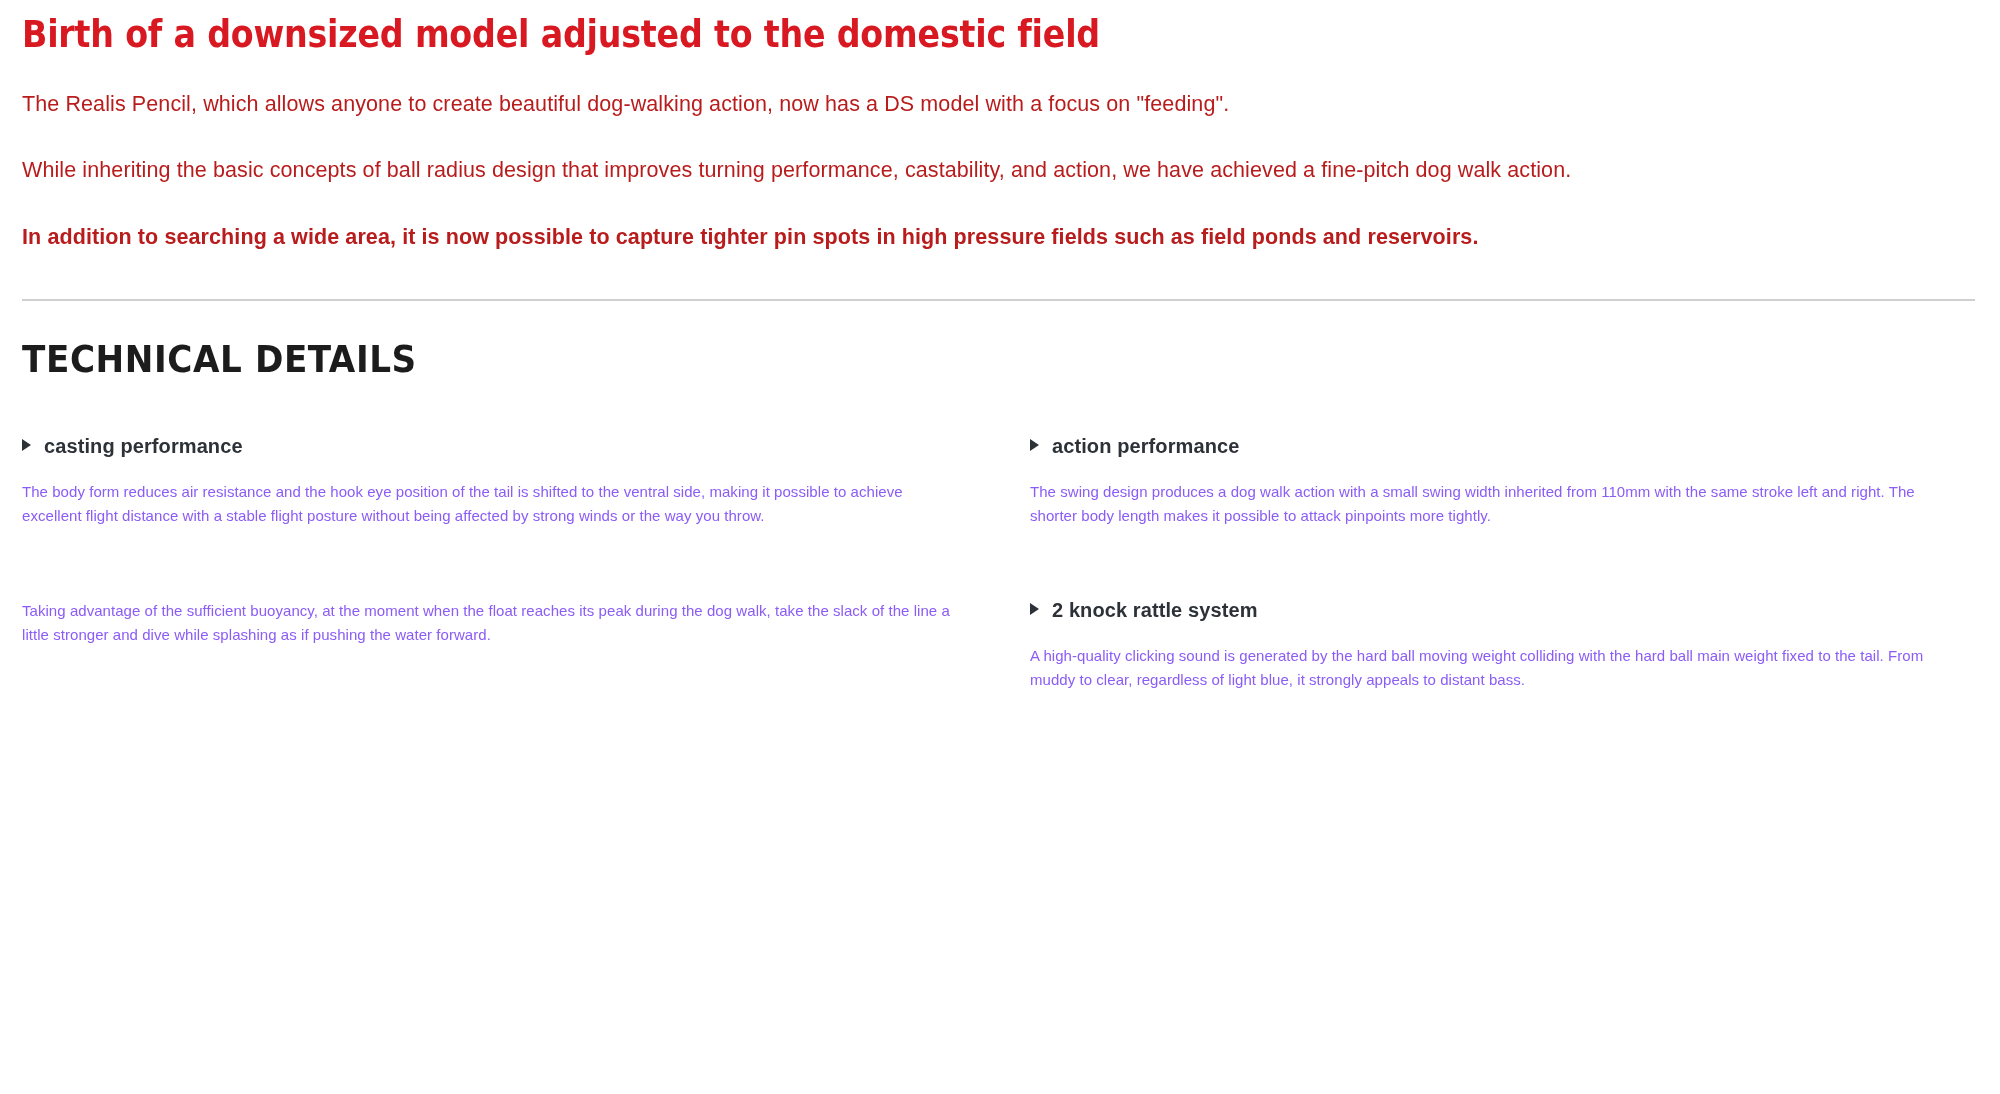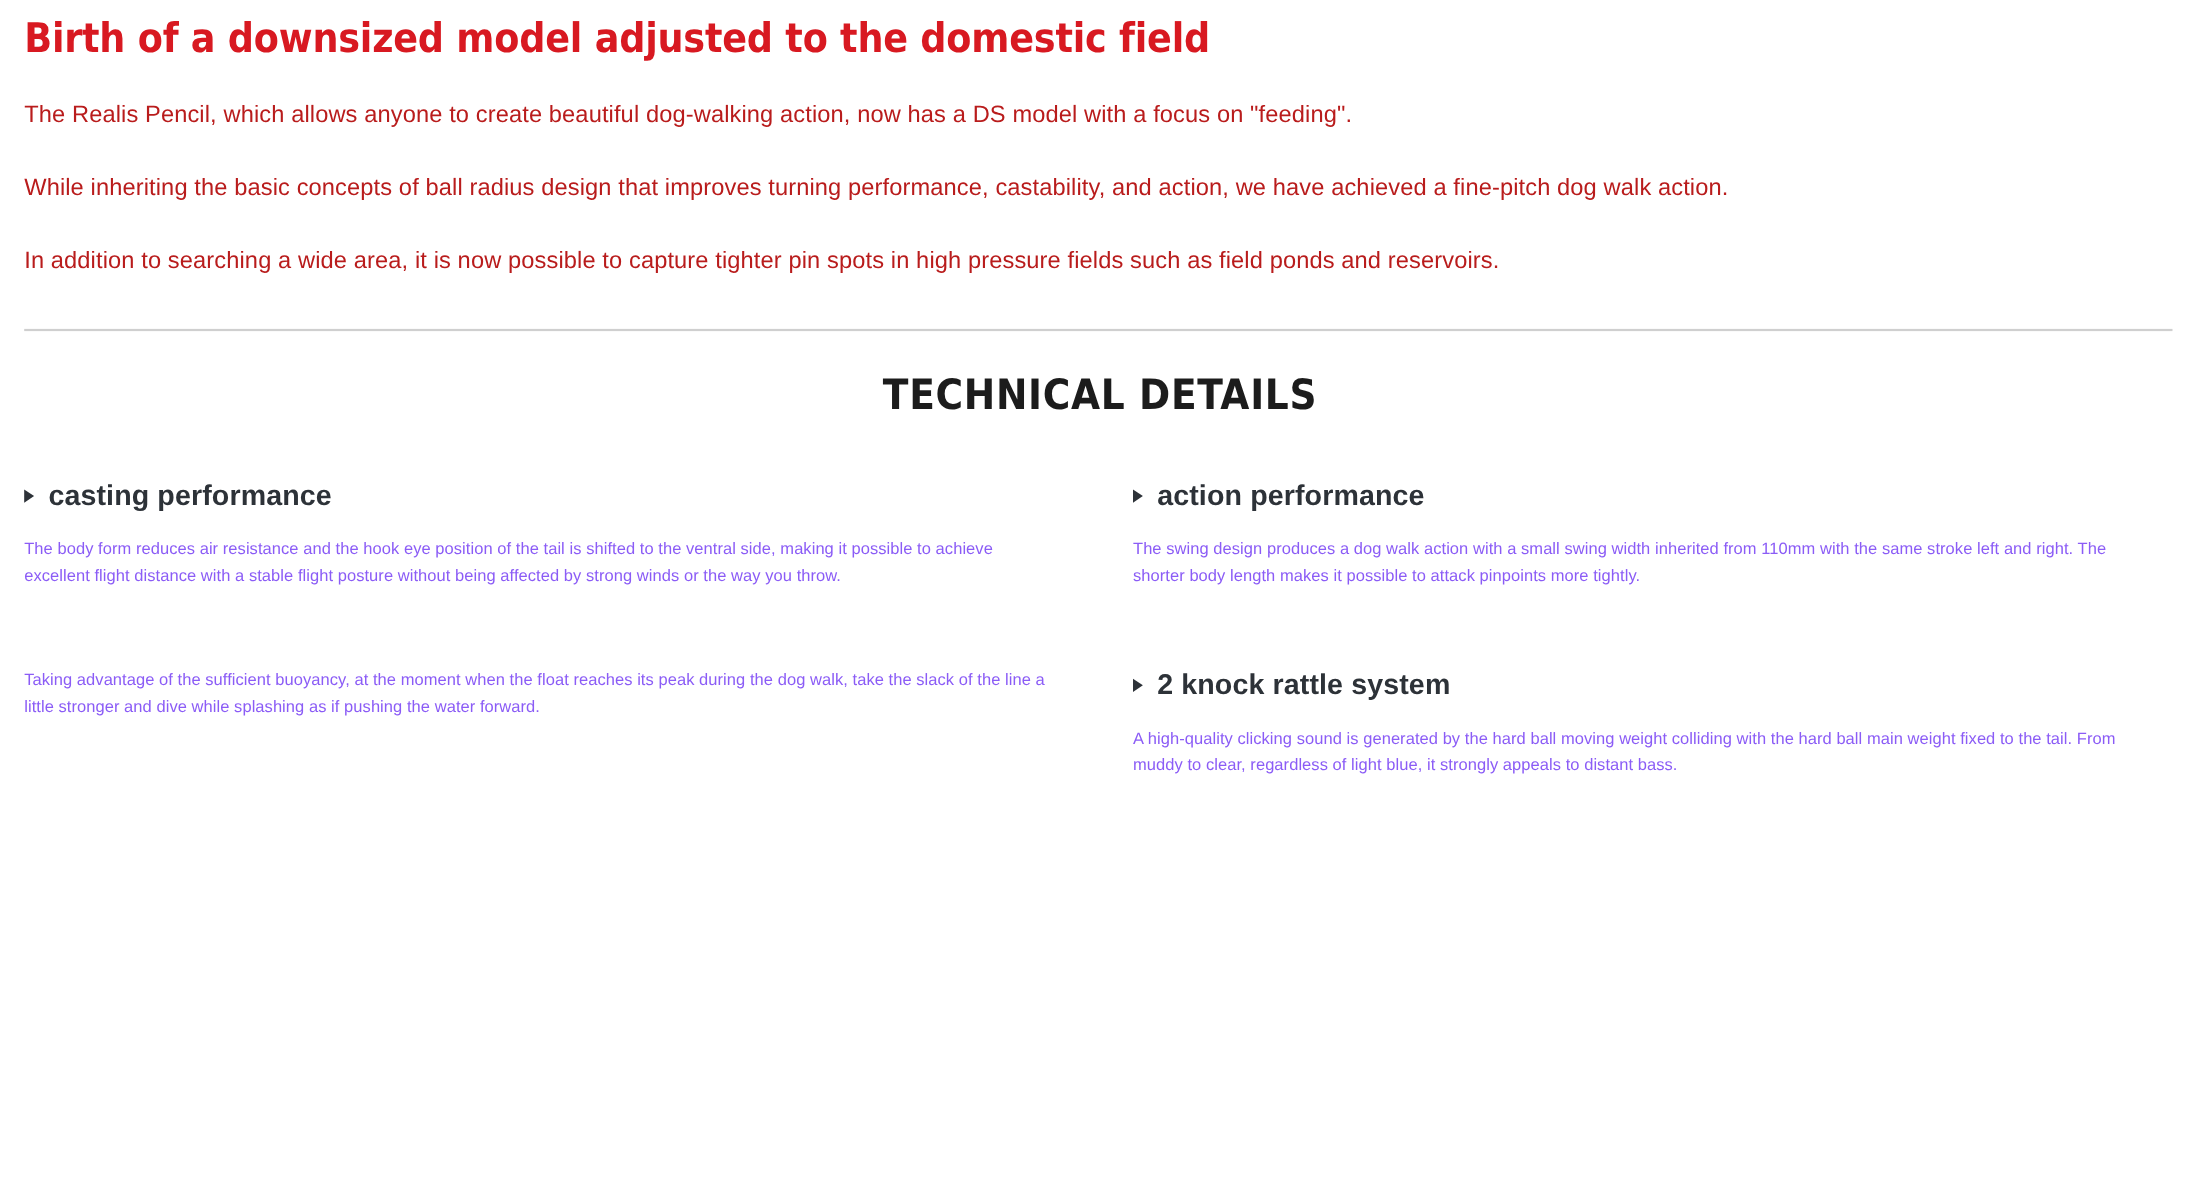--- a/index.html
+++ b/index.html
@@ -46,39 +46,39 @@
     margin: 0 0 32px 0;
     font-size: 21.5px;
     line-height: 1.62;
     font-weight: 400;
     color: #b91c1c;
     letter-spacing: 0.1px;
     max-width: 1940px;
   }
   .intro-para:last-child {
     margin-bottom: 0;
+    font-weight: bold;
   }
   .intro-para.wide {
     max-width: 1936px;
   }
 
   
   .divider {
     margin: 44px 0 0 0;
     width: 1953px;
     height: 2px;
     background: #cfcfcf;
     border: 0;
   }
 
   
   .tech-heading {
     margin: 0;
     padding-top: 36px;
-    text-align: center;
     font-family: "DejaVu Sans", sans-serif;
     font-size: 38px;
     font-weight: 700;
     font-stretch: condensed;
     letter-spacing: 0.6px;
     color: #1c1c1c;
     text-transform: uppercase;
   }
 
   .tech-grid {
@@ -95,21 +95,21 @@
   }
   .tech-cell.right {
     padding-right: 0;
     max-width: 945px;
   }
 
   .feature-title {
     margin: 0 0 22px 0;
     display: flex;
     align-items: baseline;
-    font-size: 26px;
+    font-size: 20px;
     font-weight: 700;
     color: #2d3238;
     letter-spacing: 0.1px;
   }
 
   .bullet-tri {
     display: inline-block;
     width: 0;
     height: 0;
     margin-right: 13px;

